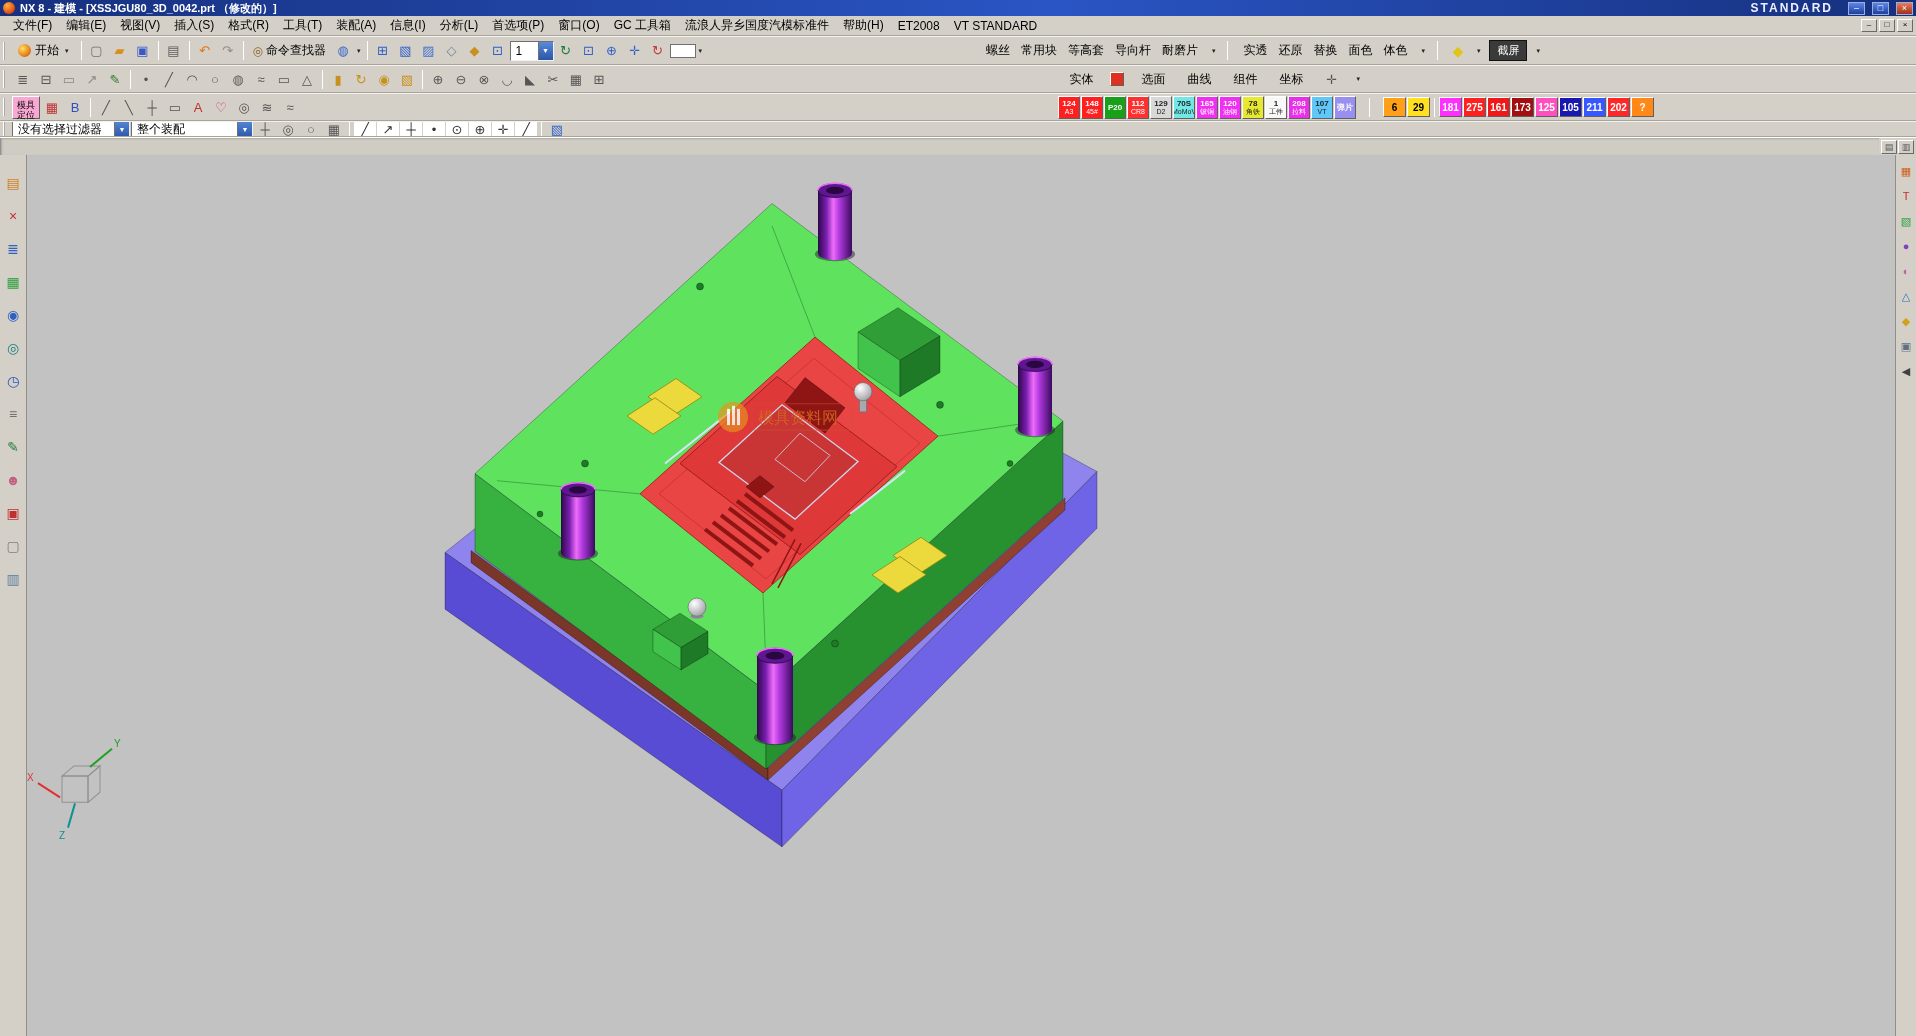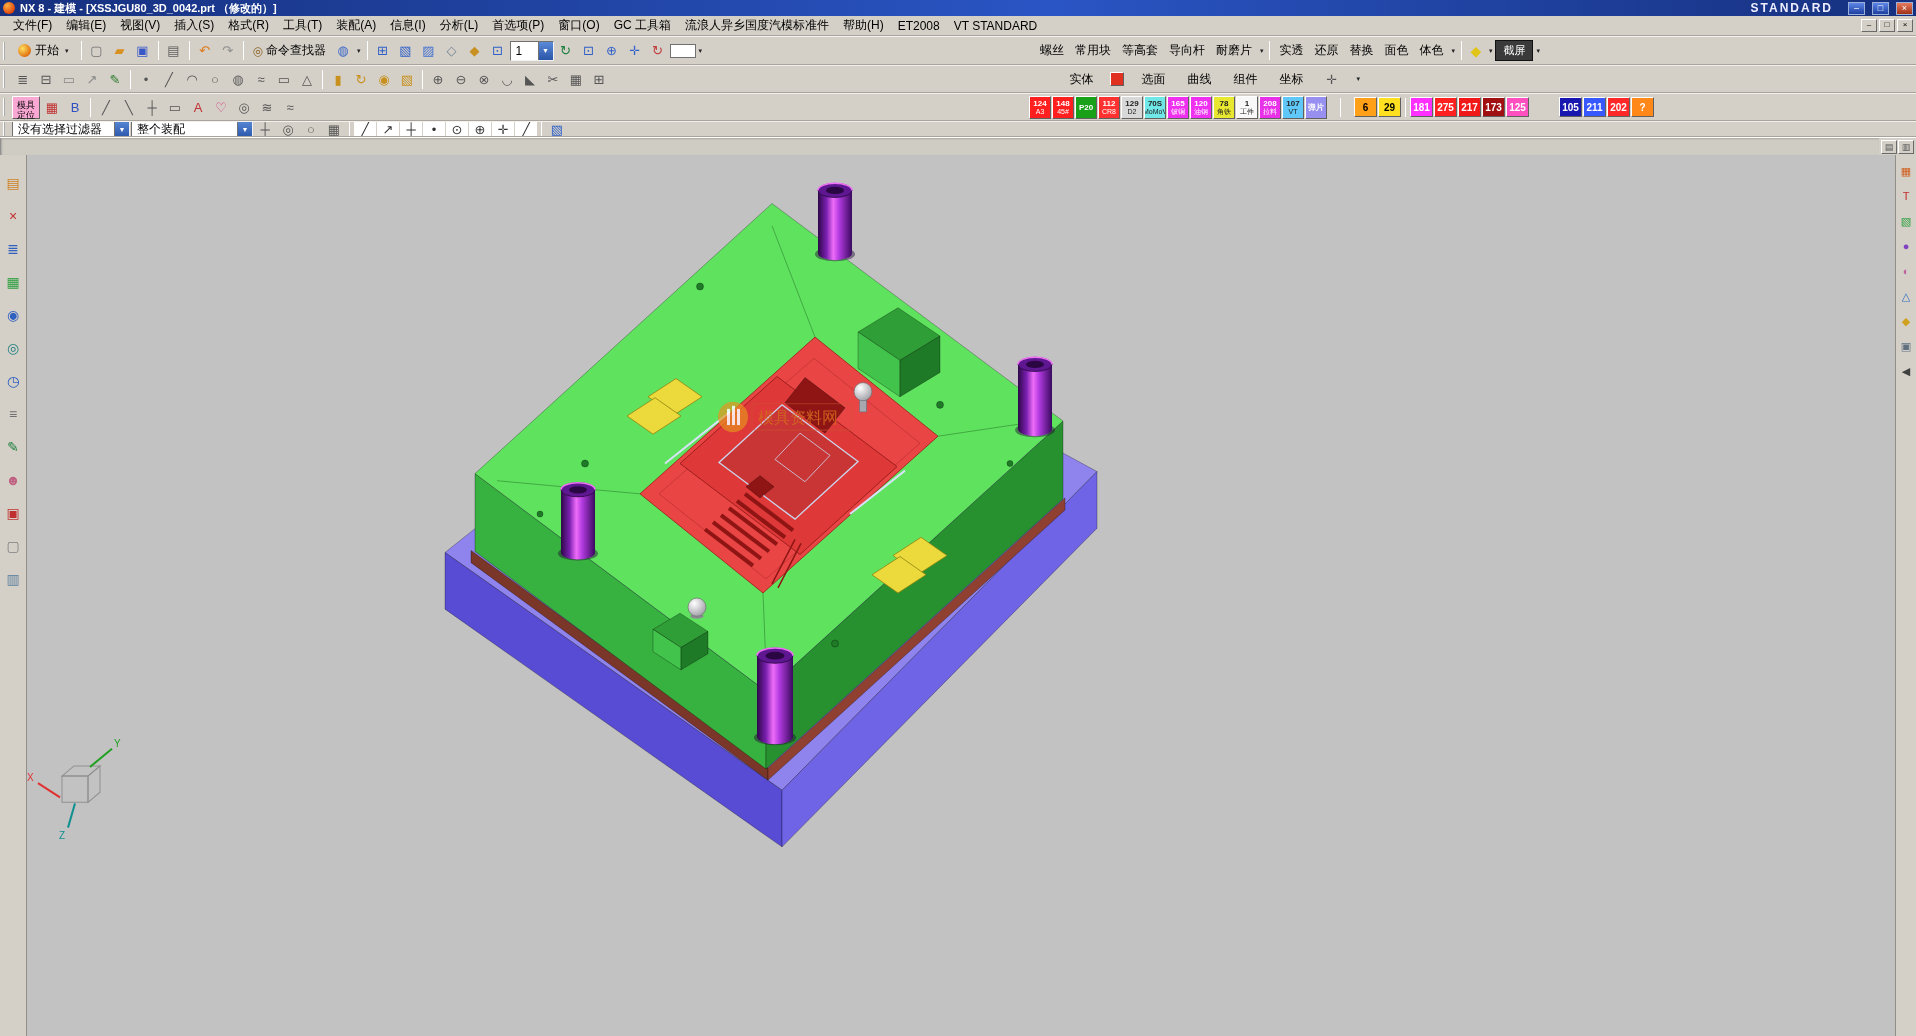--- a/index.html
+++ b/index.html
@@ -43,21 +43,21 @@
     background:radial-gradient(circle at 35% 35%,#ffe060,#e07010 70%,#a04000)}
   .cmdfinder{display:flex;align-items:center;gap:3px;padding:0 5px}
   .combo{height:20px;background:#fff;border:1px solid;border-color:#707070 #f2f2f2 #f2f2f2 #707070;
     display:flex;align-items:center}
   .combo .val{padding:0 5px;flex:1;font-size:12px}
   .cbtn{width:15px;height:100%;background:linear-gradient(#5a8ad8,#2a55a8);color:#fff;font-size:7px;
     display:flex;align-items:center;justify-content:center;border-left:1px solid #707070}
   .w40{width:44px}.w118{width:118px}.w122{width:122px}
   .wswatch{display:flex;align-items:center;gap:1px}
   .wswatch .sw{width:26px;height:14px;background:#fff;border:1px solid #707070}
-  .r1-right{margin-left:auto;margin-right:372px;display:flex;align-items:center;gap:1px}
+  .r1-right{margin-left:auto;margin-right:372px;display:flex;align-items:center;gap:7px}
   .r2-right{margin-left:auto;margin-right:552px;display:flex;align-items:center;gap:12px}
   .r3-right{margin-left:auto;margin-right:260px;display:flex;align-items:center;gap:10px}
   .screenshot-btn{background:#3a3a3a;color:#fff;padding:2px 7px;border:1px solid #111;font-size:11px}
   .diamond{color:#e0c418;font-size:14px;width:20px;text-align:center}
   .red-swatch{width:14px;height:14px;background:#e03020;border:1px solid;border-color:#fff #606060 #606060 #fff}
   .minibtn{width:28px;height:23px;border:1px solid;border-color:#fff #606060 #606060 #fff;background:#f9a8d4;
     font-size:9px;line-height:10px;text-align:center;padding-top:3px}
   .material-btn{width:22px;height:23px;border:1px solid;border-color:#fff #606060 #606060 #fff;
     display:flex;flex-direction:column;align-items:center;justify-content:center;overflow:hidden}
   .material-btn .l1{font-size:8px;line-height:9px;font-weight:bold}
@@ -449,29 +449,29 @@
             <span>29</span>
           </span>
           <span class="sep"></span>
           <span class="color-chip" style="color: rgb(255, 255, 255); background: rgb(255, 48, 255);">
             <span>181</span>
           </span>
           <span class="color-chip" style="color: rgb(255, 255, 255); background: rgb(255, 32, 32);">
             <span>275</span>
           </span>
           <span class="color-chip" style="color: rgb(255, 255, 255); background: rgb(240, 24, 24);">
-            <span>217</span>
+            <span>161</span>
           </span>
           <span class="color-chip" style="color: rgb(255, 255, 255); background: rgb(160, 16, 16);">
             <span>173</span>
           </span>
           <span class="color-chip" style="color: rgb(255, 255, 255); background: rgb(255, 80, 192);">
             <span>125</span>
           </span>
-          <span class="color-chip" style="color: rgb(255, 255, 255); background: rgb(24, 24, 176); margin-left: 29px;">
+          <span class="color-chip" style="color: rgb(255, 255, 255); background: rgb(24, 24, 176);">
             <span>105</span>
           </span>
           <span class="color-chip" style="color: rgb(255, 255, 255); background: rgb(56, 88, 255);">
             <span>211</span>
           </span>
           <span class="color-chip" style="color: rgb(255, 255, 255); background: rgb(255, 40, 40);">
             <span>202</span>
           </span>
           <span class="color-chip" style="color: rgb(255, 255, 255); background: rgb(255, 136, 24);">
             <span>?</span>

